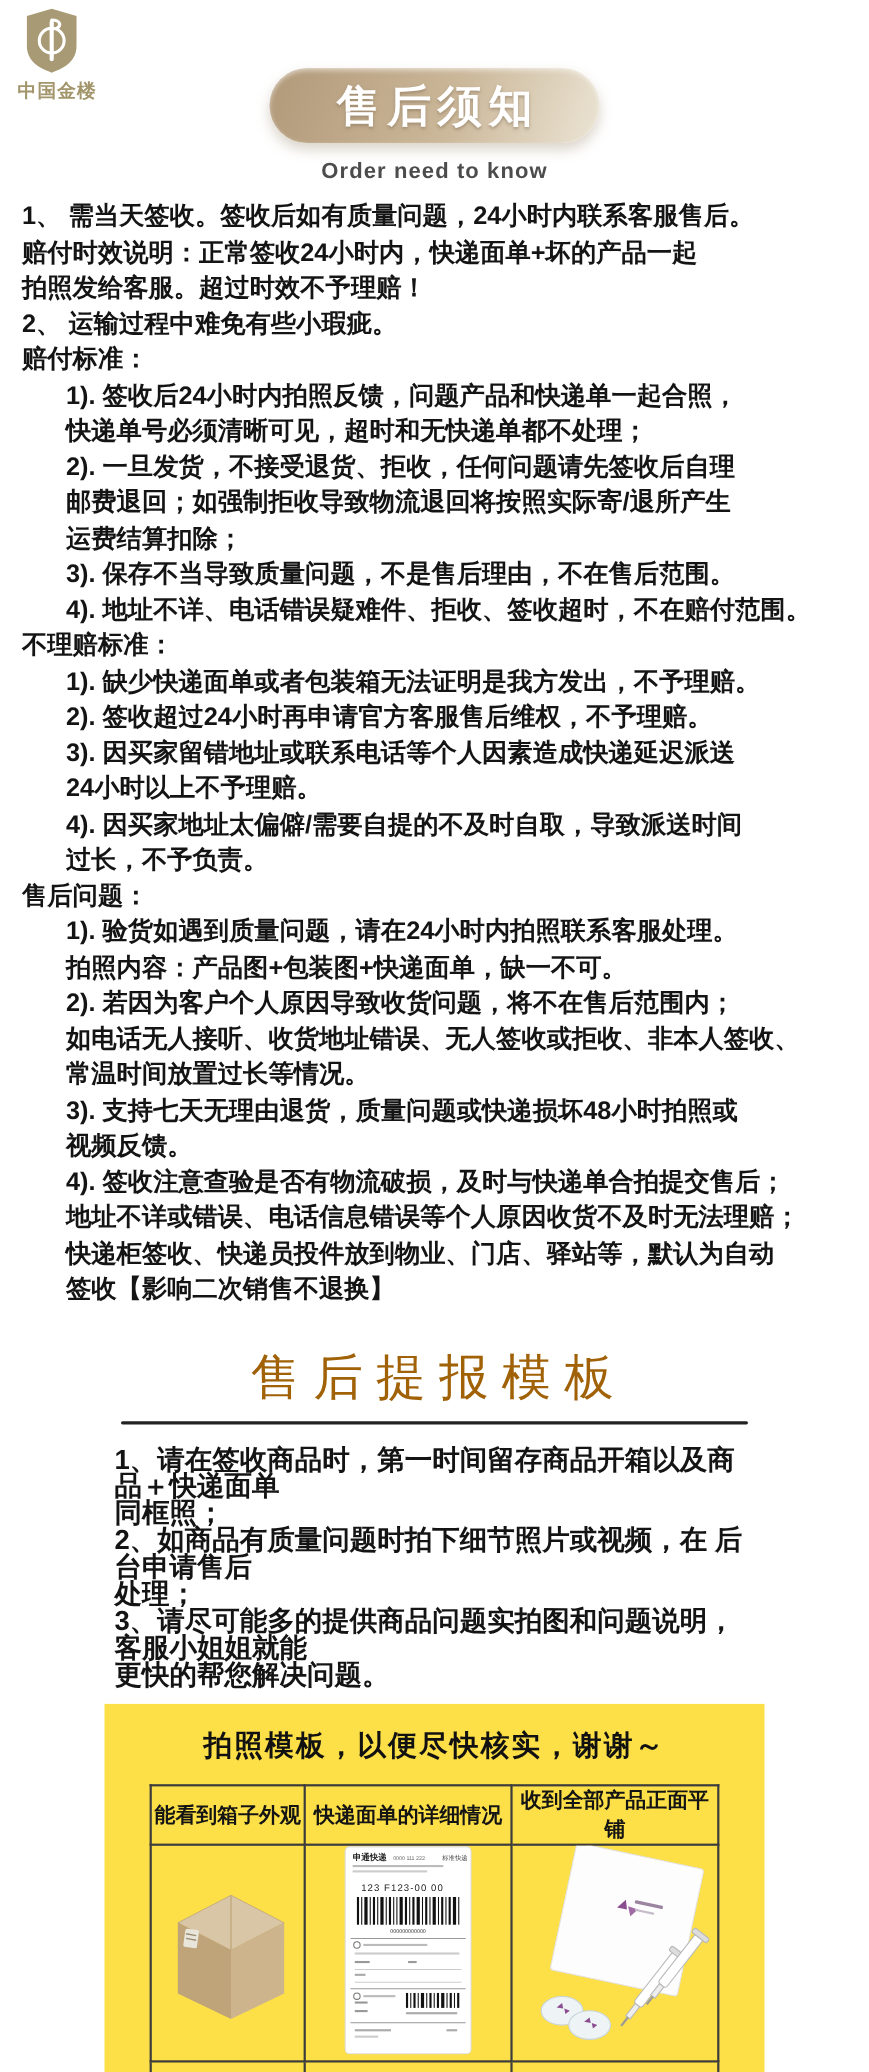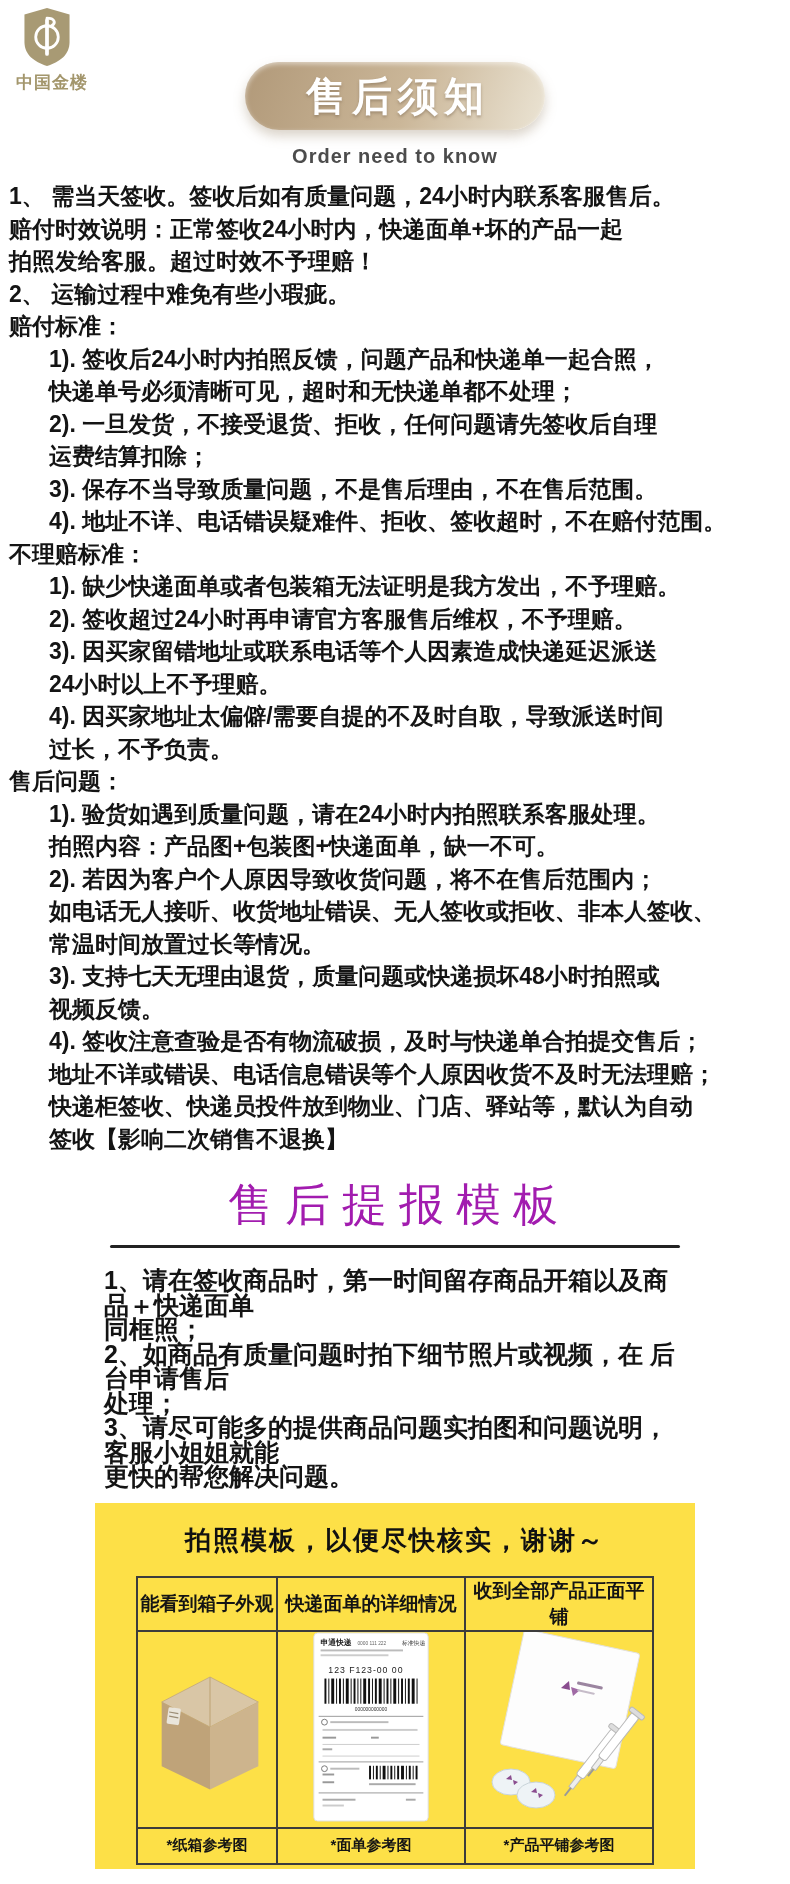--- a/index.html
+++ b/index.html
@@ -22,27 +22,27 @@
     box-shadow:0 6px 12px rgba(150,130,100,.35), inset 0 2px 5px rgba(255,255,255,.55);
     display:flex; align-items:center; justify-content:center;
   }
   .banner-title {
     color:#ffffff; font-size:40px; font-weight:700; letter-spacing:6px; padding-left:6px;
     text-shadow:0 2px 3px rgba(130,110,85,.55);
   }
   .subtitle { text-align:center; color:#4c4c4c; font-size:20px; font-weight:600; margin-top:15px; letter-spacing:1px; }
 
   
-  .notice { margin-top:12px; padding:0 4px 0 9px; font-size:23px; line-height:32.5px; font-weight:700; color:#141414; }
+  .notice { margin-top:12px; padding:0 4px 0 20px; font-size:23px; line-height:32.5px; font-weight:700; color:#141414; }
   .nline.ind1 { padding-left:40px; }
 
   
   .template-title {
-    margin-top:20px; text-align:center; font-size:45px; font-weight:200;
-    letter-spacing:12px; padding-left:8px; color:#a21caf;
+    margin-top:34px; text-align:center; font-size:45px; font-weight:200;
+    letter-spacing:12px; padding-left:8px; color:#a16207;
   }
   .template-rule { width:570px; height:3px; background:#222222; margin:10px auto 0; border-radius:2px; }
   .template-items { width:582px; margin:20px auto 0; font-size:25px; line-height:24.5px; font-weight:600; color:#141414; }
 
   
   .photo-box { width:600px; height:366px; background:#fde047; margin:14px auto 0; padding-top:20px; }
   .photo-title { text-align:center; font-size:26px; font-weight:800; color:#111111; letter-spacing:2px; }
   .photo-table { width:516px; margin:18px auto 0; border-collapse:collapse; table-layout:fixed; }
   .photo-table td { border:2px solid #3c3c3c; text-align:center; vertical-align:middle; padding:0; }
   .col-1 { width:140px; } .col-2 { width:188px; } .col-3 { width:188px;margin-top:24px; }
@@ -72,20 +72,21 @@
 
   <div class="notice">
       <div class="nline ind0">1、 需当天签收。签收后如有质量问题，24小时内联系客服售后。</div>
       <div class="nline ind0">赔付时效说明：正常签收24小时内，快递面单+坏的产品一起</div>
       <div class="nline ind0">拍照发给客服。超过时效不予理赔！</div>
       <div class="nline ind0">2、 运输过程中难免有些小瑕疵。</div>
       <div class="nline ind0">赔付标准：</div>
       <div class="nline ind1">1). 签收后24小时内拍照反馈，问题产品和快递单一起合照，</div>
       <div class="nline ind1">快递单号必须清晰可见，超时和无快递单都不处理；</div>
       <div class="nline ind1">2). 一旦发货，不接受退货、拒收，任何问题请先签收后自理</div>
+      <div class="nline ind1">邮费退回；如强制拒收导致物流退回将按照实际寄/退所产生</div>
       <div class="nline ind1">运费结算扣除；</div>
       <div class="nline ind1">3). 保存不当导致质量问题，不是售后理由，不在售后范围。</div>
       <div class="nline ind1">4). 地址不详、电话错误疑难件、拒收、签收超时，不在赔付范围。</div>
       <div class="nline ind0">不理赔标准：</div>
       <div class="nline ind1">1). 缺少快递面单或者包装箱无法证明是我方发出，不予理赔。</div>
       <div class="nline ind1">2). 签收超过24小时再申请官方客服售后维权，不予理赔。</div>
       <div class="nline ind1">3). 因买家留错地址或联系电话等个人因素造成快递延迟派送</div>
       <div class="nline ind1">24小时以上不予理赔。</div>
       <div class="nline ind1">4). 因买家地址太偏僻/需要自提的不及时自取，导致派送时间</div>
       <div class="nline ind1">过长，不予负责。</div>

